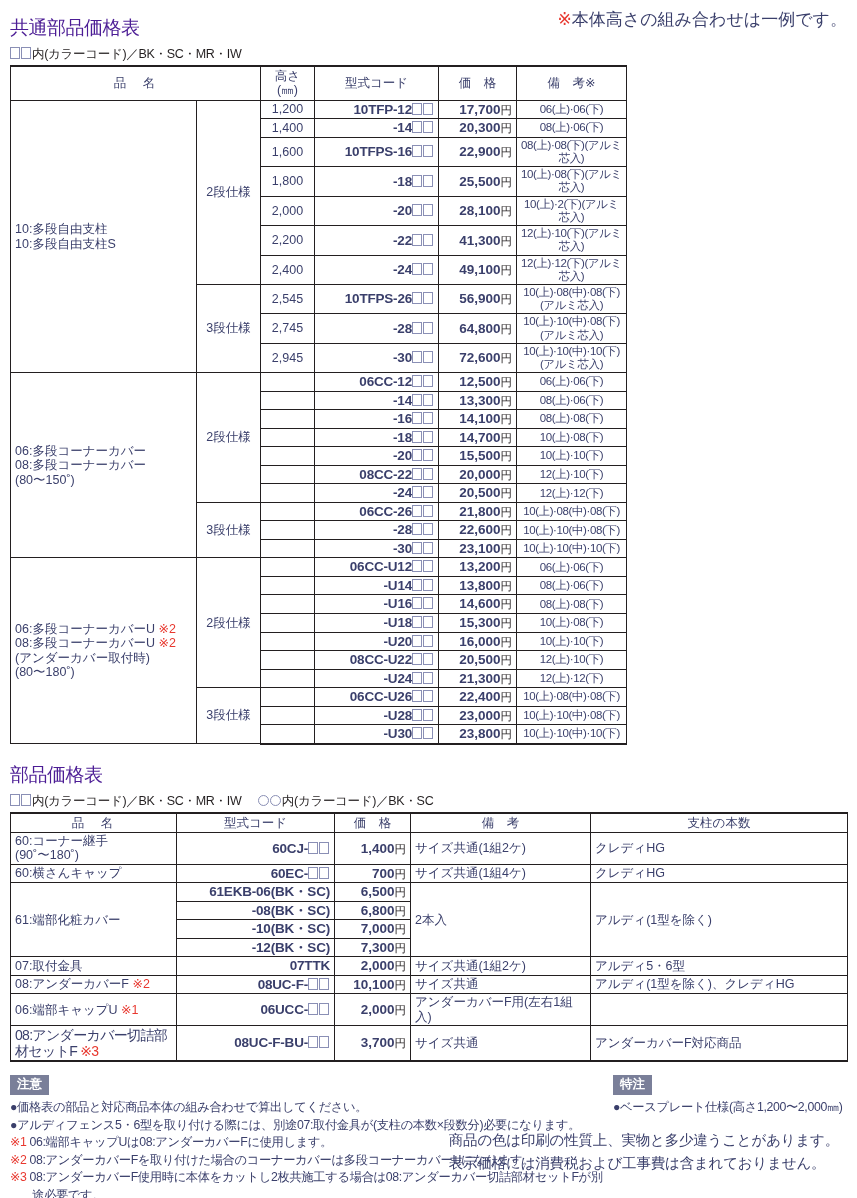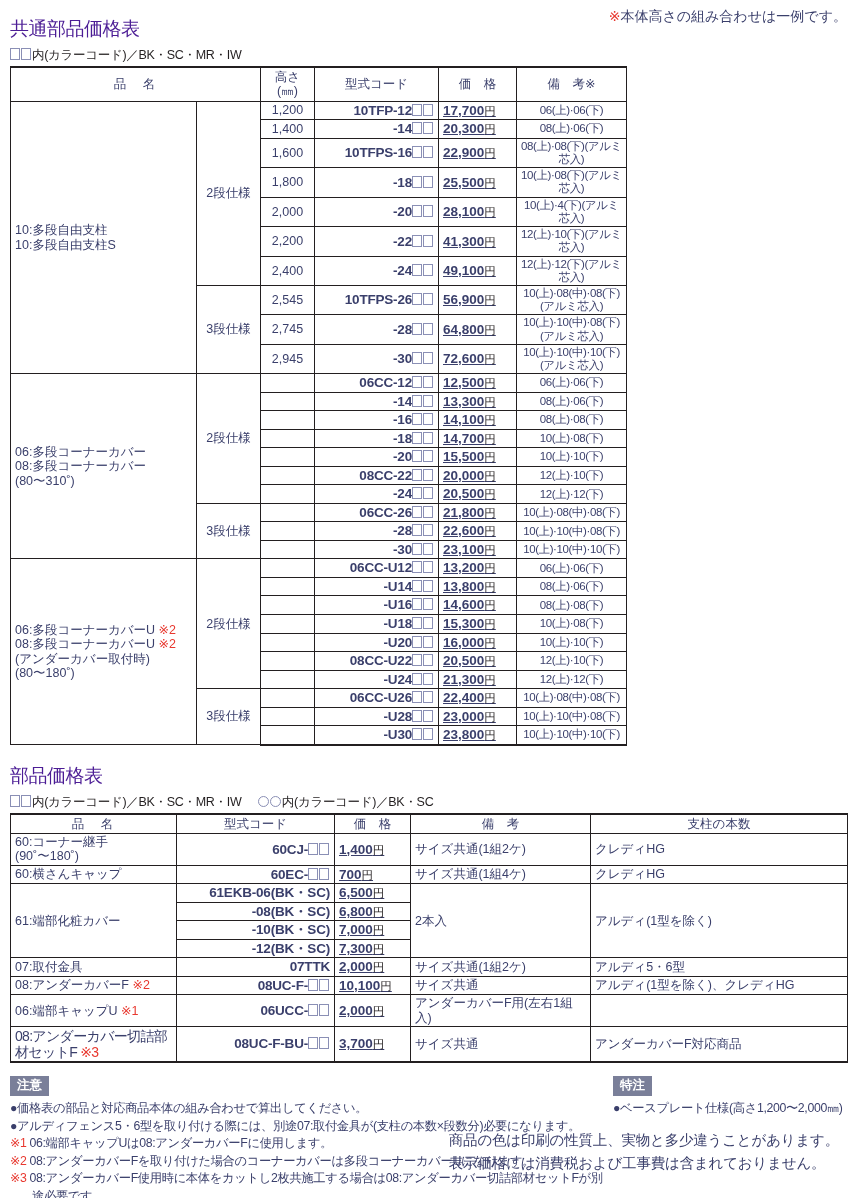--- a/index.html
+++ b/index.html
@@ -10,21 +10,21 @@
     -webkit-font-smoothing:antialiased;
   }
   .page{position:relative;width:857px;height:1198px;box-sizing:border-box;padding:0 10px;}
 
   
   .sec-title{
     font-size:19px;font-weight:normal;letter-spacing:-0.5px;
     color:#4c1d95;display:inline-block;
   }
   .head-row{display:flex;align-items:flex-end;justify-content:space-between;}
-  .head-note{font-size:14px;color:#3a3f6b;margin-bottom:16px;}
+  .head-note{font-size:17px;color:#3a3f6b;margin-bottom:10px;}
   .redmark{color:#e8382f;}
 
   .colorcode{
     font-size:12.5px;color:#231f20;margin:5px 0 2px 0;letter-spacing:-0.3px;
   }
   .sq{
     display:inline-block;width:8px;height:10px;border:1px solid #8a8fb5;
     margin-right:1px;vertical-align:-1px;background:#fff;
   }
   .sq.round{border-radius:50%;width:9px;height:9px;}
@@ -42,21 +42,21 @@
   .t1 thead th,.t2 thead th{
     border-top:2px solid #231f20;
     font-weight:normal;text-align:center;color:#3a3f6b;letter-spacing:2px;
     padding:2px 4px;
   }
 
   .c-name{text-align:left;padding-left:6px;}
   .c-h{text-align:center;padding-right:6px;}
   .c-spec{text-align:center;}
   .c-code{text-align:right;font-weight:bold;color:#231f20;font-size:13.5px;letter-spacing:-0.2px;padding-right:5px;margin-left:22px;}
-  .c-price{font-weight:bold;color:#231f20;font-size:13.5px;padding-right:5px;text-decoration:underline;}
+  .c-price{text-align:right;font-weight:bold;color:#231f20;font-size:13.5px;padding-right:5px;}
   .c-price .yen{font-weight:normal;font-size:11.5px;color:#231f20;}
   .c-note{text-align:center;font-size:11.5px;letter-spacing:-0.4px;}
   .c-left{text-align:left;padding-left:5px;}
 
   .t1 tbody tr td{border-top:none;}
   .t1 tbody tr.sec-end td{border-bottom:1px solid #231f20;}
   .t1 tbody tr.last td{border-bottom:2px solid #231f20;}
   .t2 tbody tr.last td{border-bottom:2px solid #231f20;}
   .t1 thead th{border-bottom:1px solid #231f20;}
 
@@ -139,21 +139,21 @@
         <tr>
           <td class="c-h">1,800</td>
           <td class="c-code">-18<span class="sq"></span><span class="sq"></span></td>
           <td class="c-price">25,500<span class="yen">円</span></td>
           <td class="c-note">10(上)·08(下)(アルミ芯入)</td>
         </tr>
         <tr>
           <td class="c-h">2,000</td>
           <td class="c-code">-20<span class="sq"></span><span class="sq"></span></td>
           <td class="c-price">28,100<span class="yen">円</span></td>
-          <td class="c-note">10(上)·4(下)(アルミ芯入)</td>
+          <td class="c-note">10(上)·2(下)(アルミ芯入)</td>
         </tr>
         <tr>
           <td class="c-h">2,200</td>
           <td class="c-code">-22<span class="sq"></span><span class="sq"></span></td>
           <td class="c-price">41,300<span class="yen">円</span></td>
           <td class="c-note">12(上)·10(下)(アルミ芯入)</td>
         </tr>
         <tr>
           <td class="c-h">2,400</td>
           <td class="c-code">-24<span class="sq"></span><span class="sq"></span></td>
@@ -175,21 +175,21 @@
         </tr>
         <tr class="sec-end">
           <td class="c-h">2,945</td>
           <td class="c-code">-30<span class="sq"></span><span class="sq"></span></td>
           <td class="c-price">72,600<span class="yen">円</span></td>
           <td class="c-note">10(上)·10(中)·10(下)(アルミ芯入)</td>
         </tr>
         <tr>
           <td class="c-name nm" rowspan="10" style="border-top:none">06:多段コーナーカバー
 08:多段コーナーカバー
-(80〜310˚)</td>
+(80〜150˚)</td>
           <td class="c-spec" rowspan="7">2段仕様</td>
           <td class="c-h"></td>
           <td class="c-code">06CC-12<span class="sq"></span><span class="sq"></span></td>
           <td class="c-price">12,500<span class="yen">円</span></td>
           <td class="c-note">06(上)·06(下)</td>
         </tr>
         <tr>
           <td class="c-h"></td>
           <td class="c-code">-14<span class="sq"></span><span class="sq"></span></td>
           <td class="c-price">13,300<span class="yen">円</span></td>

